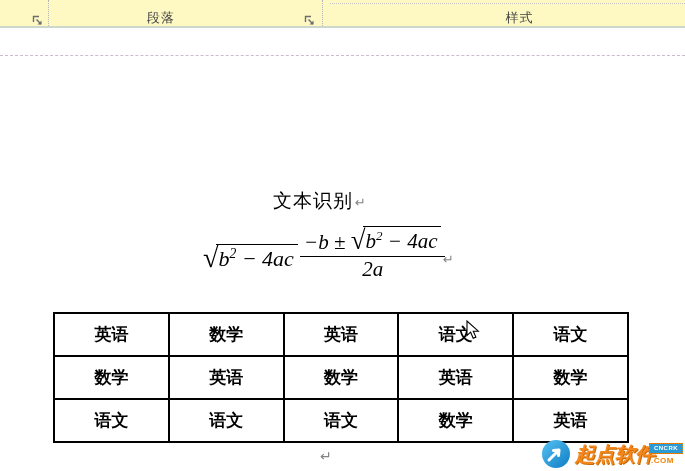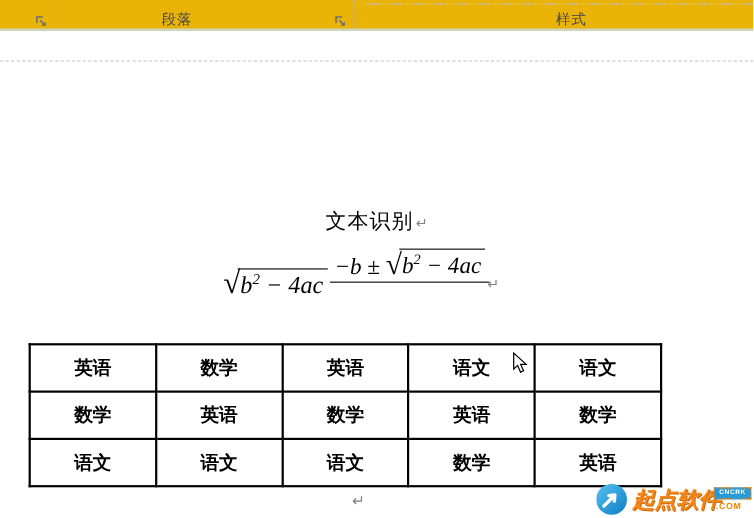--- a/index.html
+++ b/index.html
@@ -5,39 +5,39 @@
   * { margin:0; padding:0; box-sizing:border-box; }
   html,body { width:685px; height:471px; }
   body {
     position:relative; width:685px; height:471px; background:#ffffff;
     font-family:"Liberation Sans","DejaVu Sans",sans-serif; overflow:hidden;
   }
 
   
   .ribbon {
     position:absolute; left:0; top:0; width:685px; height:28px;
-    background:#eab308; border-bottom:2px solid #ccd8cc;
+    background:#fef9c3; border-bottom:2px solid #ccd8cc;
   }
   .group-label {
     position:absolute; top:9px; font-size:13px; color:#444444; letter-spacing:1px;
   }
   .label-paragraph { left:0; width:322px; text-align:center; }
   .label-styles   { left:342px; width:355px; text-align:center; }
   .vsep { position:absolute; top:0; height:26px; border-left:1px dotted #b5b5b5; }
   .vsep1 { left:48px; } .vsep2 { left:322px; }
   .gallery-edge { position:absolute; left:330px; top:3px; width:355px; border-top:1px dotted #c6c6c6; }
   .launcher { position:absolute; width:12px; height:12px; top:13px; }
   .launcher1 { left:32px; } .launcher2 { left:304px; }
 
   
   .page-boundary { position:absolute; left:0; top:55px; width:685px; border-top:1px dashed #c9bccd; }
 
   
   .doc-title {
-    position:absolute; left:296px; top:188px; font-size:19px; color:#000;
+    position:absolute; left:273px; top:188px; font-size:19px; color:#000;
     letter-spacing:1px; white-space:nowrap;
   }
   .pmark { color:#828282; font-size:13px; font-family:"DejaVu Sans",sans-serif; }
   .doc-title .pmark { margin-left:2px; }
 
   
   .formula {
     position:absolute; left:203px; top:226px; width:260px; height:62px;
     font-family:"Liberation Serif","DejaVu Serif",serif; font-style:italic; color:#000;
   }
@@ -46,21 +46,21 @@
   .sqrt .vinculum { border-top:1.6px solid #000; padding:1px 4px 0 2px; white-space:nowrap; }
   .sqrt sup { font-size:0.62em; font-style:italic; }
   .lead-sqrt { position:absolute; left:0px; top:18px; font-size:22px; }
   .frac { position:absolute; left:97px; top:0px; text-align:center; font-size:21px; }
   .frac .num { padding:0 4px 2px 4px; border-bottom:1.6px solid #000; white-space:nowrap; }
   .frac .den { padding-top:2px; }
   .formula .pmark { position:absolute; left:240px; top:26px; font-style:normal; }
 
   
   table.subjects {
-    position:absolute; left:26px; top:312px; width:576px; height:131px;
+    position:absolute; left:53px; top:312px; width:576px; height:131px;
     border-collapse:collapse; table-layout:fixed;
   }
   table.subjects td {
     border:2px solid #000; text-align:center; vertical-align:middle;
     font-size:17px; font-weight:bold; color:#000; height:32px;
   }
   .after-table-pmark { position:absolute; left:320px; top:448px; font-size:14px; }
 
   
   .cursor { position:absolute; left:466px; top:320px; }
@@ -119,20 +119,21 @@
     <span class="vinculum"><span>b</span><sup>2</sup> <span>− 4ac</span></span>
   </span>
   <span class="frac">
     <span class="num">
       <span>−b ±</span>
       <span class="sqrt">
         <span class="rad">√</span>
         <span class="vinculum"><span>b</span><sup>2</sup> <span>− 4ac</span></span>
       </span>
     </span>
+    <div class="den">2a</div>
   </span>
   <span class="pmark">↵</span>
 </div>
 
 <table class="subjects">
   <tbody>
       <tr>
     <td>英语</td>
     <td>数学</td>
     <td>英语</td>

